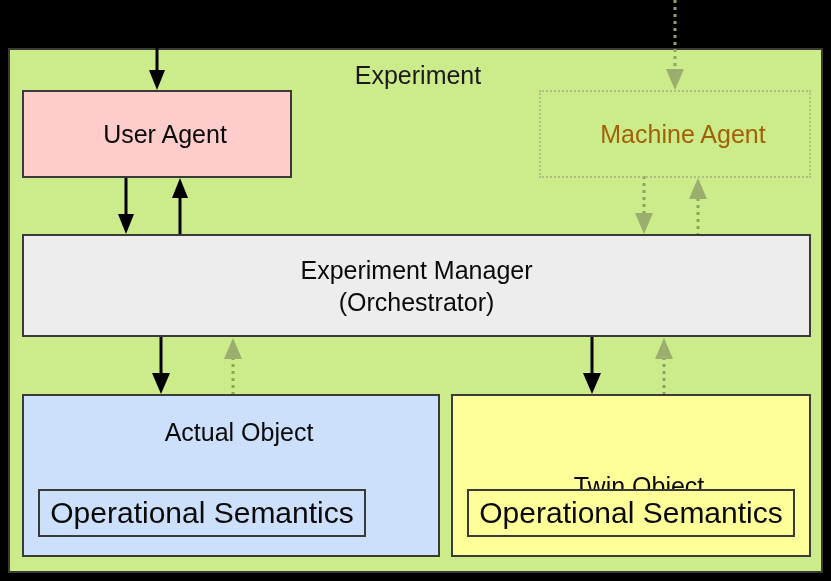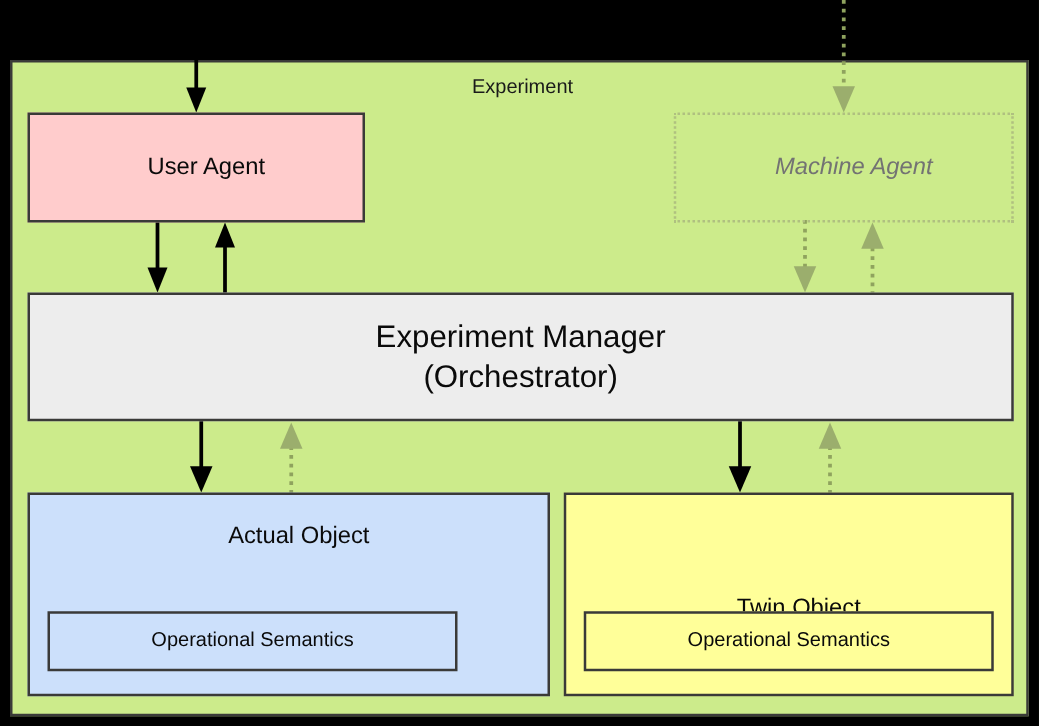--- a/index.html
+++ b/index.html
@@ -32,37 +32,37 @@
     border: 2px solid #3A3A38;
     box-sizing: border-box;
   }
 
   .experiment-title {
     position: absolute;
     left: 318px;
     top: 61px;
     width: 200px;
     text-align: center;
-    font-size: 16px;
+    font-size: 25px;
     color: #1A1A1A;
     white-space: nowrap;
   }
 
   
   .box {
     position: absolute;
     box-sizing: border-box;
     display: flex;
     flex-direction: column;
     align-items: center;
     border: 2px solid #3A3A38;
   }
 
   .box-title {
-    font-size: 19px;
+    font-size: 25px;
     color: #0A0A0A;
     line-height: 1.15;
     text-align: center;
     white-space: pre-line;
     margin-left: 16px;
   }
 
   
   .user-agent {
     left: 22px;
@@ -77,22 +77,21 @@
   .machine-agent {
     left: 539px;
     top: 90px;
     width: 272px;
     height: 88px;
     background: transparent;
     border: 2px dotted #AFC080;
     justify-content: center;
   }
   .machine-agent .box-title {
-    color: #737373;
-    font-style: italic;
+    color: #a16207;
   }
 
   
   .experiment-manager {
     left: 22px;
     top: 234px;
     width: 789px;
     height: 103px;
     background: #EDEDED;
     justify-content: center;
@@ -150,21 +149,21 @@
     position: absolute;
     left: 14px;
     bottom: 18px;
     width: 328px;
     height: 48px;
     box-sizing: border-box;
     border: 2px solid #3A3A38;
     display: flex;
     align-items: center;
     justify-content: center;
-    font-size: 16px;
+    font-size: 30px;
     color: #0A0A0A;
   }
   .actual-object .sub-box { background: #CCE0FB; }
   .twin-object .sub-box { background: #FFFF99; }
 
   
   .arrow {
     position: absolute;
     pointer-events: none;
   }

